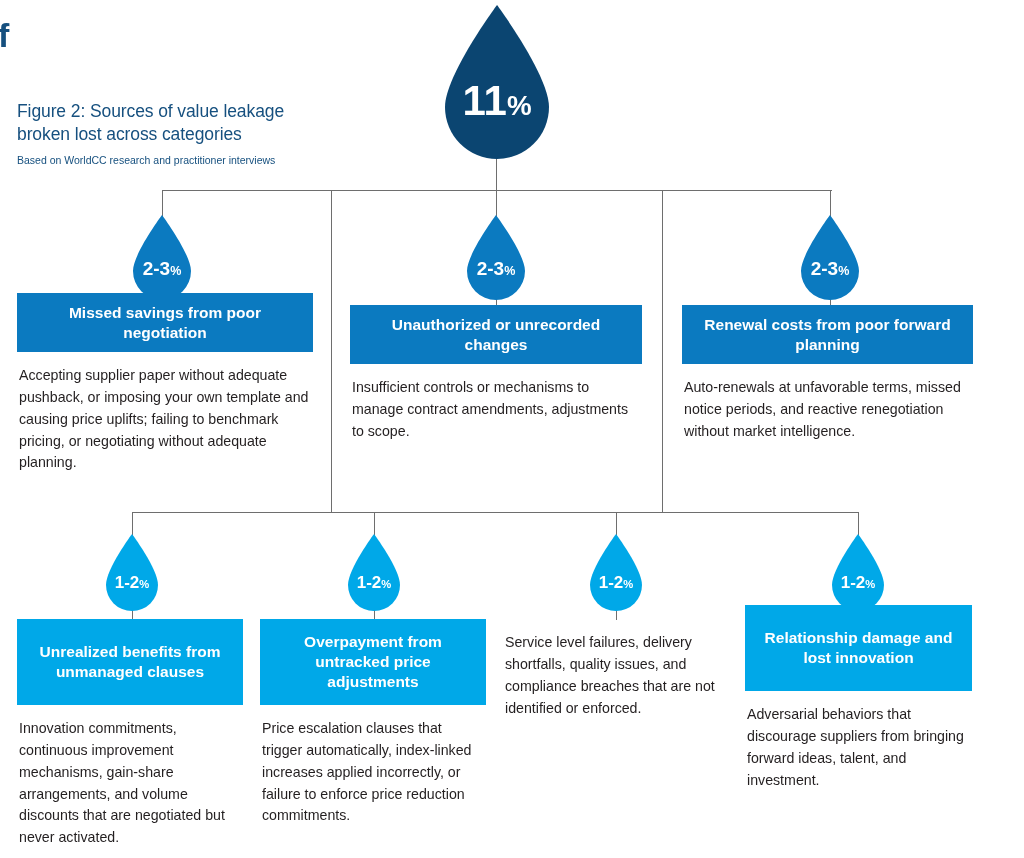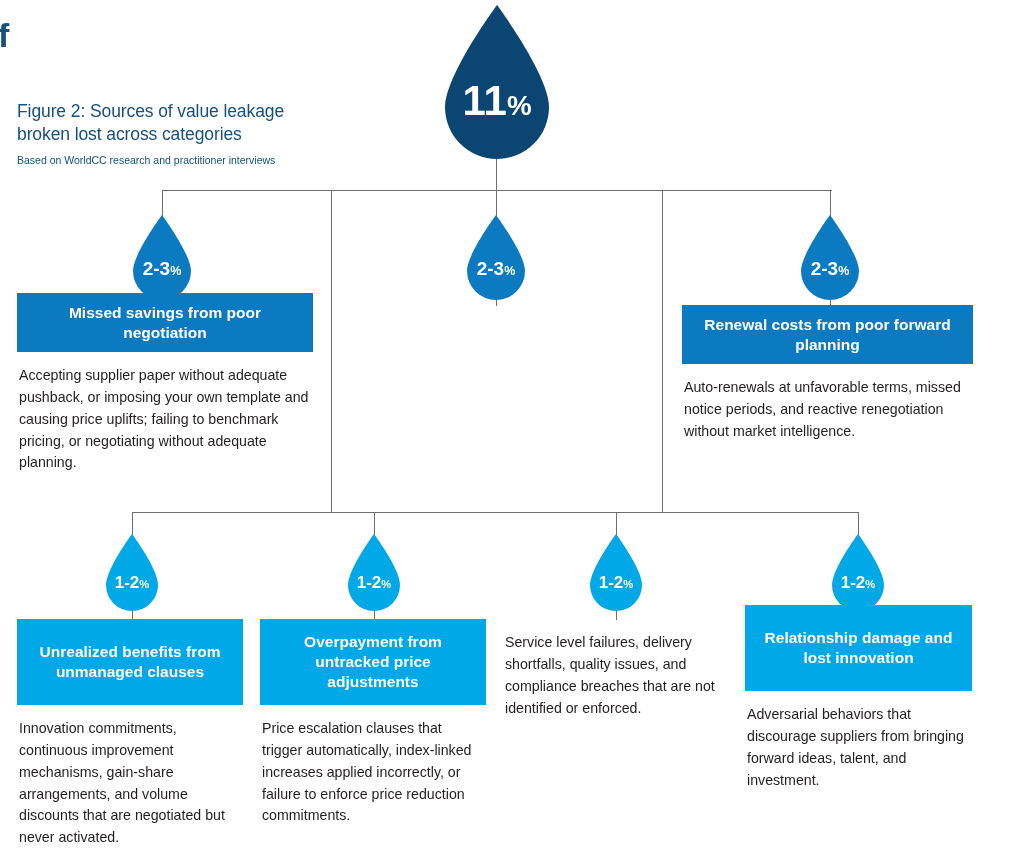--- a/index.html
+++ b/index.html
@@ -211,20 +211,24 @@
 </div>
 
 <div class="card row-mid" style="left:17px; top:293px; width:296px;">
   <div class="card-head">
     <span class="txt">Missed savings from poor negotiation</span>
   </div>
   <div class="card-body">Accepting supplier paper without adequate pushback, or imposing your own template and causing price uplifts; failing to benchmark pricing, or negotiating without adequate planning.</div>
 </div>
 
 <div class="card row-mid" style="left:350px; top:305px; width:292px;">
+  <div class="card-head">
+    <span class="txt">Unauthorized or unrecorded changes</span>
+  </div>
+  <div class="card-body">Insufficient controls or mechanisms to manage contract amendments, adjustments to scope.</div>
 </div>
 
 <div class="card row-mid" style="left:682px; top:305px; width:291px;">
   <div class="card-head">
     <span class="txt">Renewal costs from poor forward planning</span>
   </div>
   <div class="card-body">Auto-renewals at unfavorable terms, missed notice periods, and reactive renegotiation without market intelligence.</div>
 </div>
 
 <div class="drop drop-leaf" style="left:104px; top:533px;">

